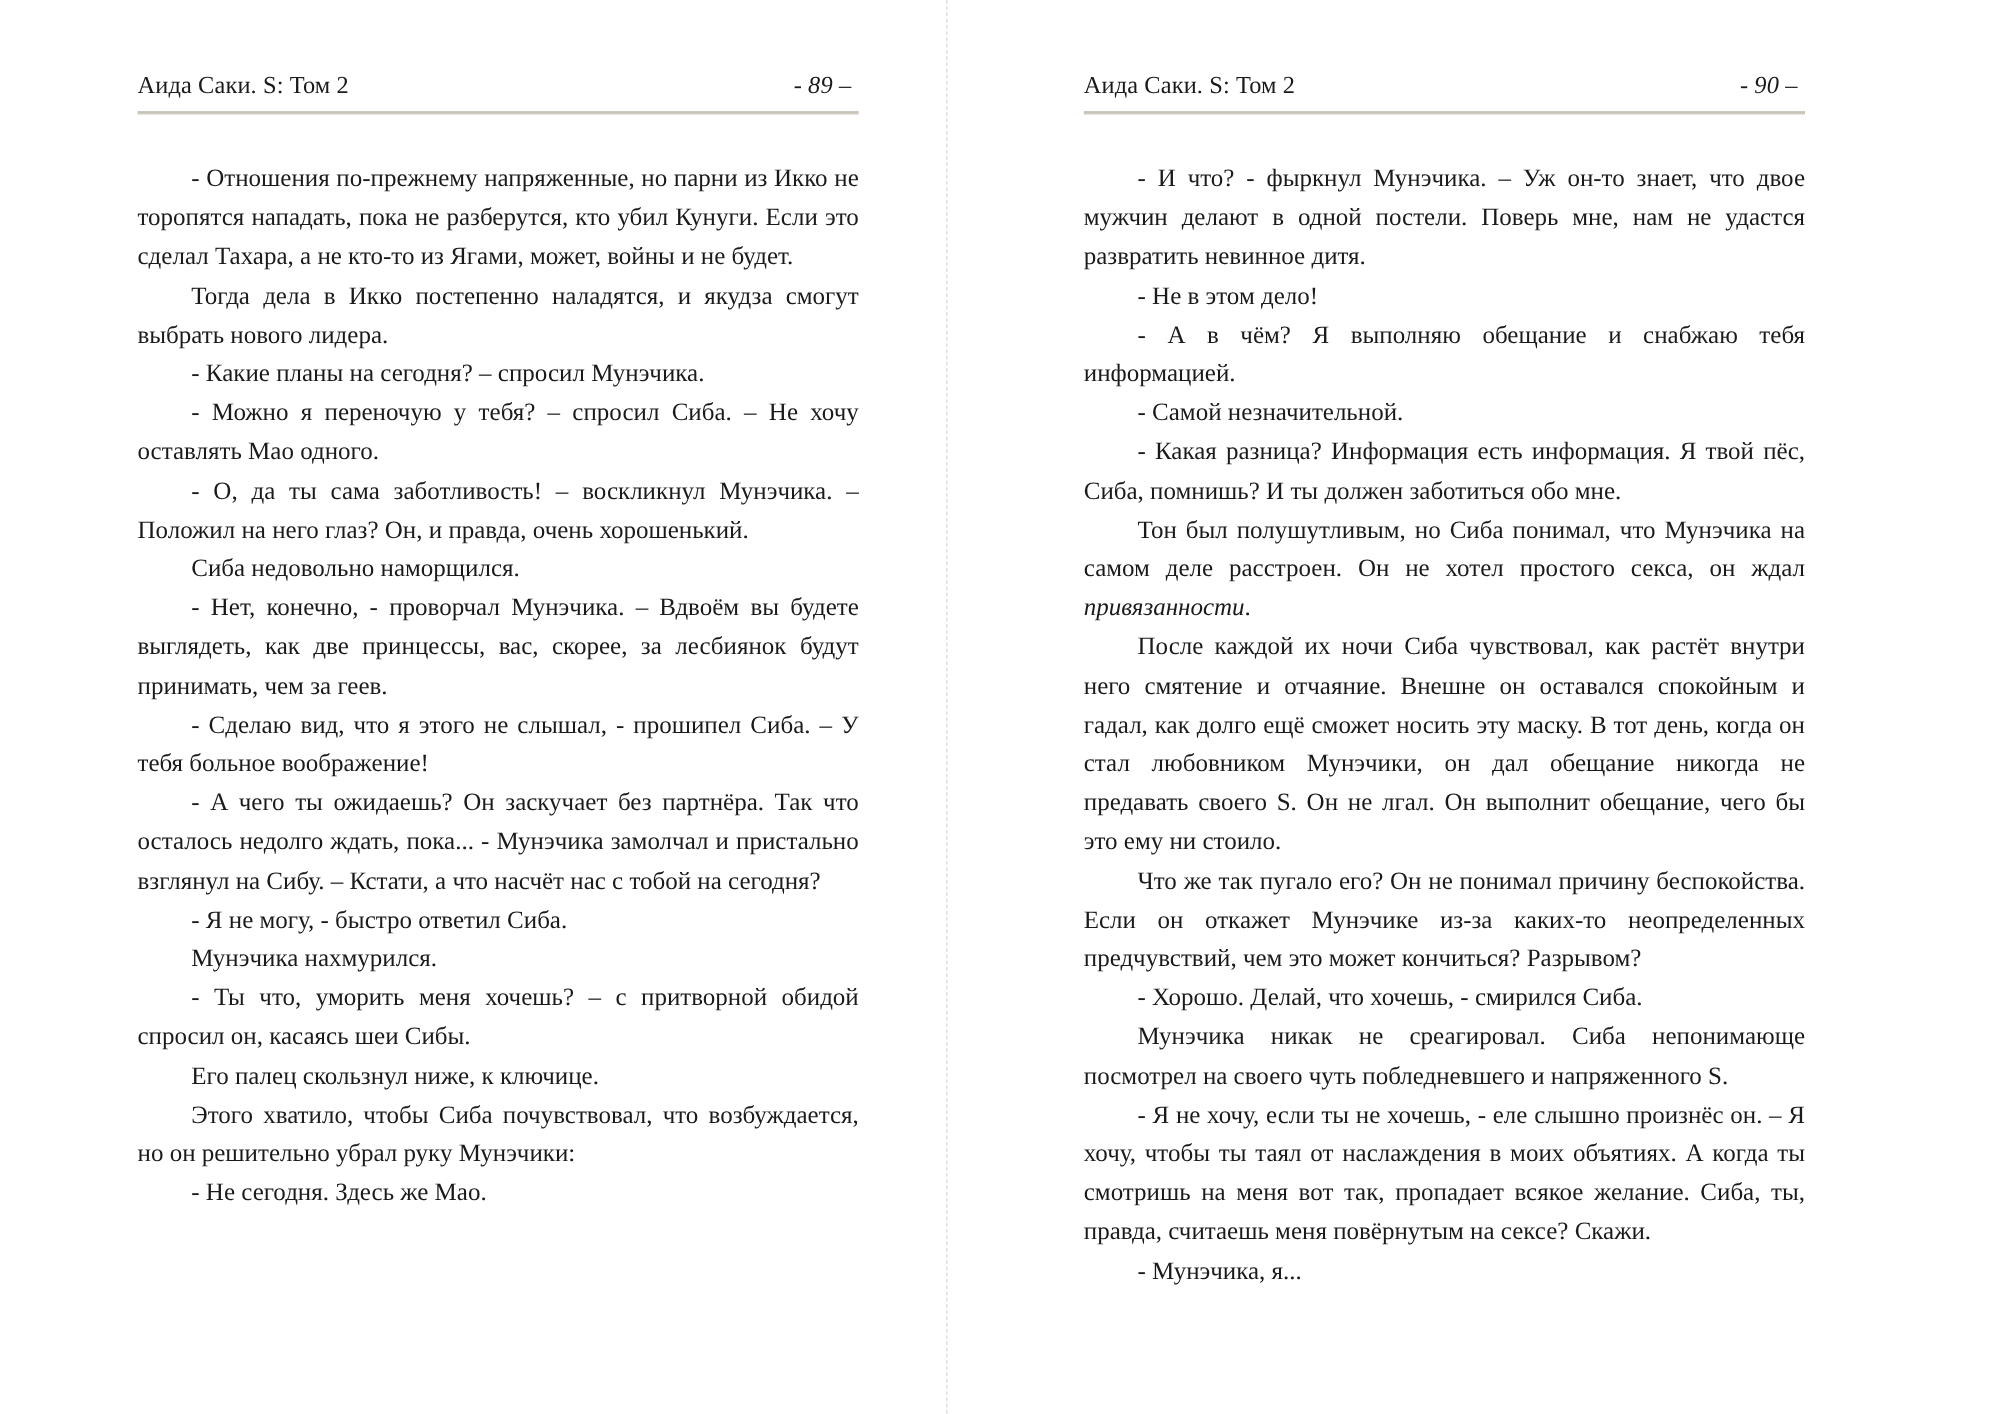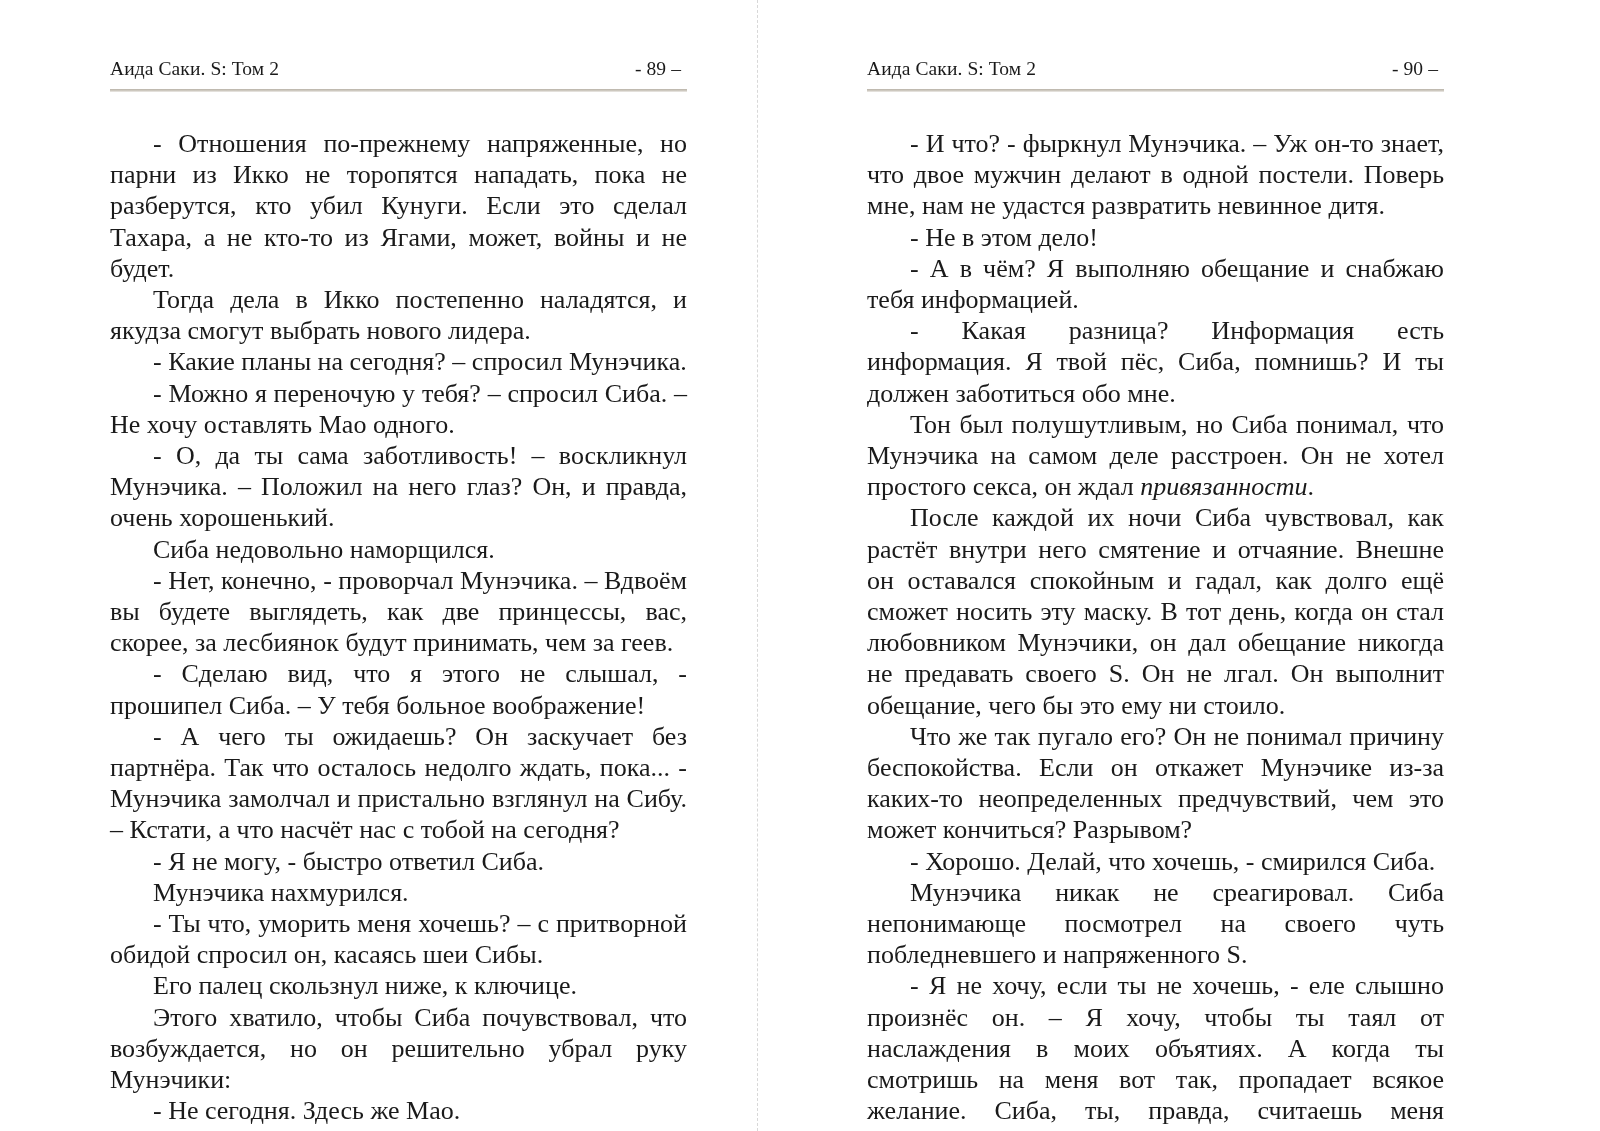--- a/index.html
+++ b/index.html
@@ -65,32 +65,33 @@
     letter-spacing: 0.1px;
     color: #1a1a1a;
     padding-bottom: 7px;
   }
   .running-head .rh-title {
     white-space: nowrap;
   }
   .running-head .rh-folio {
     white-space: nowrap;
     padding-right: 6px;
+    font-style: italic;
   }
 
   .head-rule {
     height: 3px;
     background: linear-gradient(to bottom, #b9b3a8 0%, #cfcac1 55%, #efedea 100%);
     margin-top: 2px;
     margin-bottom: 36px;
   }
 
   .body-text p {
     margin: 0;
-    font-size: 26px;
+    font-size: 20px;
     line-height: 31.2px;
     text-align: justify;
     text-indent: 43px;
     text-justify: inter-word;
     hyphens: none;
     -webkit-hyphens: none;
   }
   .body-text p.last-para {
     text-align: left;
   }
@@ -144,20 +145,21 @@
         <span class="rh-title">Аида Саки. S: Том 2</span>
         <span class="rh-folio">- 90 –</span>
       </div>
 
       <div class="head-rule"></div>
 
       <div class="body-text">
         <p>- И что? - фыркнул Мунэчика. – Уж он-то знает, что двое мужчин делают в одной постели. Поверь мне, нам не удастся развратить невинное дитя.</p>
         <p>- Не в этом дело!</p>
         <p>- А в чём? Я выполняю обещание и снабжаю тебя информацией.</p>
+        <p>- Самой незначительной.</p>
         <p>- Какая разница? Информация есть информация. Я твой пёс, Сиба, помнишь? И ты должен заботиться обо мне.</p>
         <p>Тон был полушутливым, но Сиба понимал, что Мунэчика на самом деле расстроен. Он не хотел простого секса, он ждал <em>привязанности</em>.</p>
         <p>После каждой их ночи Сиба чувствовал, как растёт внутри него смятение и отчаяние. Внешне он оставался спокойным и гадал, как долго ещё сможет носить эту маску. В тот день, когда он стал любовником Мунэчики, он дал обещание никогда не предавать своего S. Он не лгал. Он выполнит обещание, чего бы это ему ни стоило.</p>
         <p>Что же так пугало его? Он не понимал причину беспокойства. Если он откажет Мунэчике из-за каких-то неопределенных предчувствий, чем это может кончиться? Разрывом?</p>
         <p>- Хорошо. Делай, что хочешь, - смирился Сиба.</p>
         <p>Мунэчика никак не среагировал. Сиба непонимающе посмотрел на своего чуть побледневшего и напряженного S.</p>
         <p>- Я не хочу, если ты не хочешь, - еле слышно произнёс он. – Я хочу, чтобы ты таял от наслаждения в моих объятиях. А когда ты смотришь на меня вот так, пропадает всякое желание. Сиба, ты, правда, считаешь меня повёрнутым на сексе? Скажи.</p>
         <p class="last-para">- Мунэчика, я...</p>
       </div>
 

